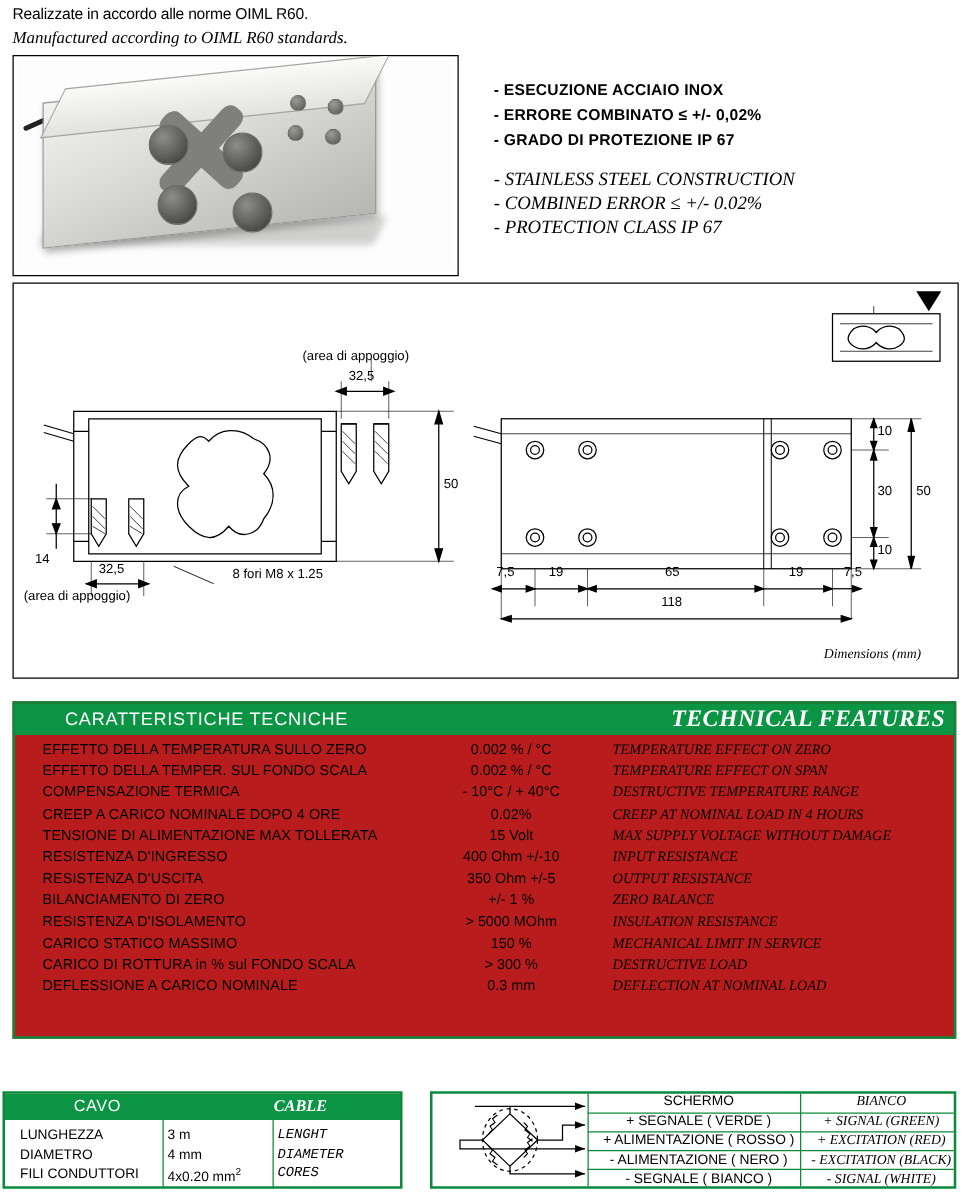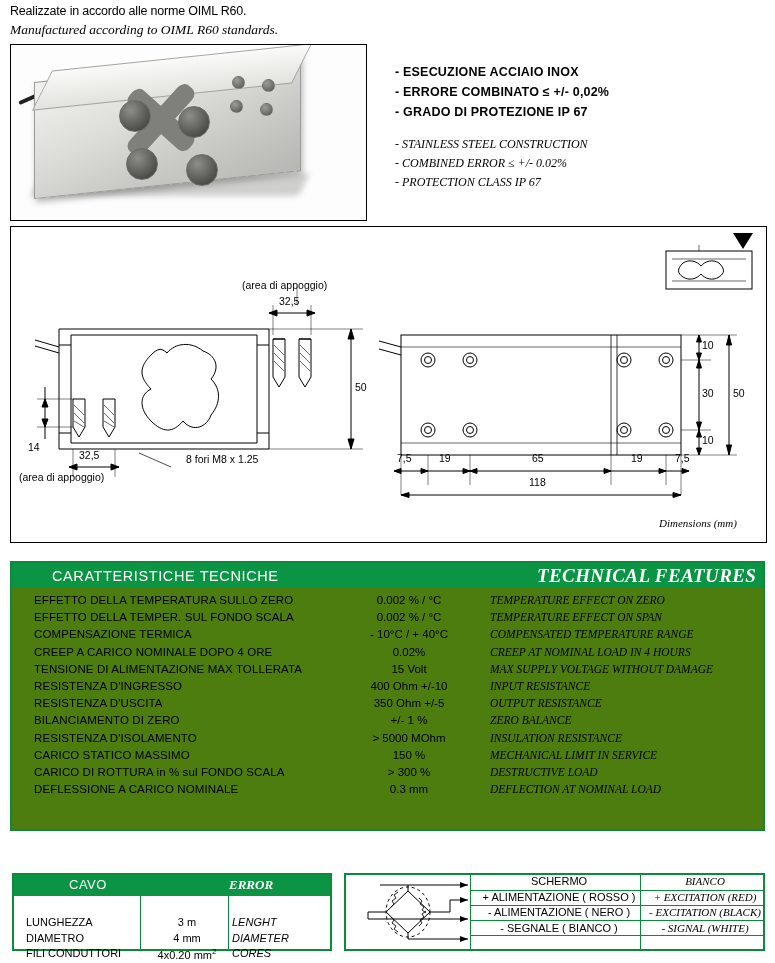--- a/index.html
+++ b/index.html
@@ -121,21 +121,21 @@
   .feat-it {
     font-size: 12.5px;
     font-weight: bold;
     line-height: 20px;
     letter-spacing: 0.2px;
   }
   .feat-en {
     margin-top: 13px;
     font-family: "Liberation Serif", serif;
     font-style: italic;
-    font-size: 12px;
+    font-size: 15px;
     line-height: 19px;
   }
   .feat-en div { white-space: nowrap; }
   .feat-it div { white-space: nowrap; }
 
   
   .draw-box {
     position: absolute;
     left: 10px; top: 226px;
     width: 755px; height: 315px;
@@ -154,21 +154,21 @@
     font-style: italic;
     font-size: 11px;
   }
 
   
   .tech {
     position: absolute;
     left: 10px; top: 561px;
     width: 755px; height: 270px;
     border: 2px solid #0b8a3c;
-    background: #4d7c0f;
+    background: #b91c1c;
     box-sizing: border-box;
   }
   .tech-head {
     position: relative;
     height: 25px;
     background: #0b9444;
     display: flex;
     align-items: center;
   }
   .tech-head .t-it {
@@ -216,47 +216,47 @@
     left: 478px;
     font-family: "Liberation Serif", serif;
     font-style: italic;
     font-size: 11.5px;
     white-space: nowrap;
   }
 
   
   .cable {
     position: absolute;
-    left: 12px; top: 873px;
+    left: 2px; top: 873px;
     width: 320px; height: 78px;
     border: 2px solid #0b8a3c;
     box-sizing: border-box;
     background: #fff;
   }
   .cable-head {
     height: 21px;
     background: #0b9444;
     position: relative;
   }
   .cable-head .c-it {
     position: absolute; left: 55px; top: 2px;
     color: #fff; font-size: 13px; letter-spacing: 0.5px;
   }
   .cable-head .c-en {
     position: absolute; left: 215px; top: 2px;
     color: #fff; font-family: "Liberation Serif", serif;
     font-style: italic; font-weight: bold; font-size: 13px;
   }
-  .cable-body { position: relative; padding-top: 20px; }
+  .cable-body { position: relative; padding-top: 6px; }
   .crow { position: relative; height: 15.5px; font-size: 11px; }
   .crow .it { position: absolute; left: 12px; white-space: nowrap; }
-  .crow .val { position: absolute; left: 130px; width: 86px; text-align: center; white-space: nowrap; }
+  .crow .val { position: absolute; left: 130px; width: 86px; text-align: left; white-space: nowrap; }
   .crow .en {
     position: absolute; left: 218px;
-    font-family: Liberation Sans, sans-serif; font-style: italic; font-size: 11px;
+    font-family: Liberation Mono, monospace; font-style: italic; font-size: 11px;
     white-space: nowrap;
   }
   .cable .vline1 { position: absolute; left: 126px; top: 21px; width: 1px; height: 55px; background: #0b8a3c; }
   .cable .vline2 { position: absolute; left: 214px; top: 21px; width: 1px; height: 55px; background: #0b8a3c; }
   .cable .sup { font-size: 8px; vertical-align: super; }
 
   
   .wiring {
     position: absolute;
     left: 344px; top: 873px;
@@ -481,21 +481,21 @@
 
       <div class="trow">
         <span class="it">EFFETTO DELLA TEMPER. SUL FONDO SCALA</span>
         <span class="val">0.002 % / °C</span>
         <span class="en">TEMPERATURE EFFECT ON SPAN</span>
       </div>
 
       <div class="trow">
         <span class="it">COMPENSAZIONE TERMICA</span>
         <span class="val">- 10°C / + 40°C</span>
-        <span class="en">COMPENSATED TEMPERATURE RANGE</span>
+        <span class="en">DESTRUCTIVE TEMPERATURE RANGE</span>
       </div>
 
 
       <div class="trow">
         <span class="it">CREEP A CARICO NOMINALE DOPO 4 ORE</span>
         <span class="val">0.02%</span>
         <span class="en">CREEP AT NOMINAL LOAD IN 4 HOURS</span>
       </div>
 
       <div class="trow">
@@ -545,21 +545,21 @@
         <span class="val">0.3 mm</span>
         <span class="en">DEFLECTION AT NOMINAL LOAD</span>
       </div>
 
     </div>
   </div>
 
   <div class="cable">
     <div class="cable-head">
       <div class="c-it">CAVO</div>
-      <div class="c-en">ERROR</div>
+      <div class="c-en">CABLE</div>
     </div>
     <div class="vline1"></div>
     <div class="vline2"></div>
     <div class="cable-body">
       <div class="crow">
         <span class="it">LUNGHEZZA</span>
         <span class="val">3 m</span>
         <span class="en">LENGHT</span>
       </div>
       <div class="crow">
@@ -608,20 +608,24 @@
         <path d="M118 60 L110 57 L110 63 Z"></path>
       </g>
     </svg>
 
     <div style="position:absolute; left:0; top:0; width:419px;">
       <div class="wrow">
         <span class="it">SCHERMO</span>
         <span class="en">BIANCO</span>
       </div>
       <div class="wrow">
+        <span class="it">+ SEGNALE ( VERDE )</span>
+        <span class="en">+ SIGNAL  (GREEN)</span>
+      </div>
+      <div class="wrow">
         <span class="it">+ ALIMENTAZIONE ( ROSSO )</span>
         <span class="en">+ EXCITATION (RED)</span>
       </div>
       <div class="wrow">
         <span class="it">- ALIMENTAZIONE ( NERO )</span>
         <span class="en">- EXCITATION (BLACK)</span>
       </div>
       <div class="wrow">
         <span class="it">- SEGNALE ( BIANCO )</span>
         <span class="en">- SIGNAL  (WHITE)</span>

